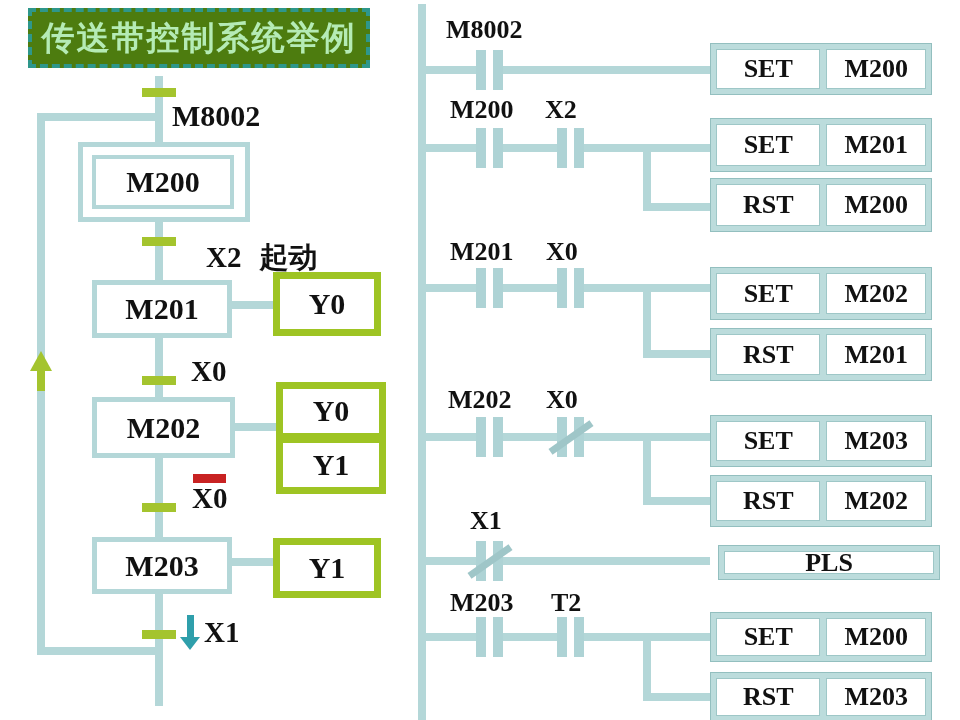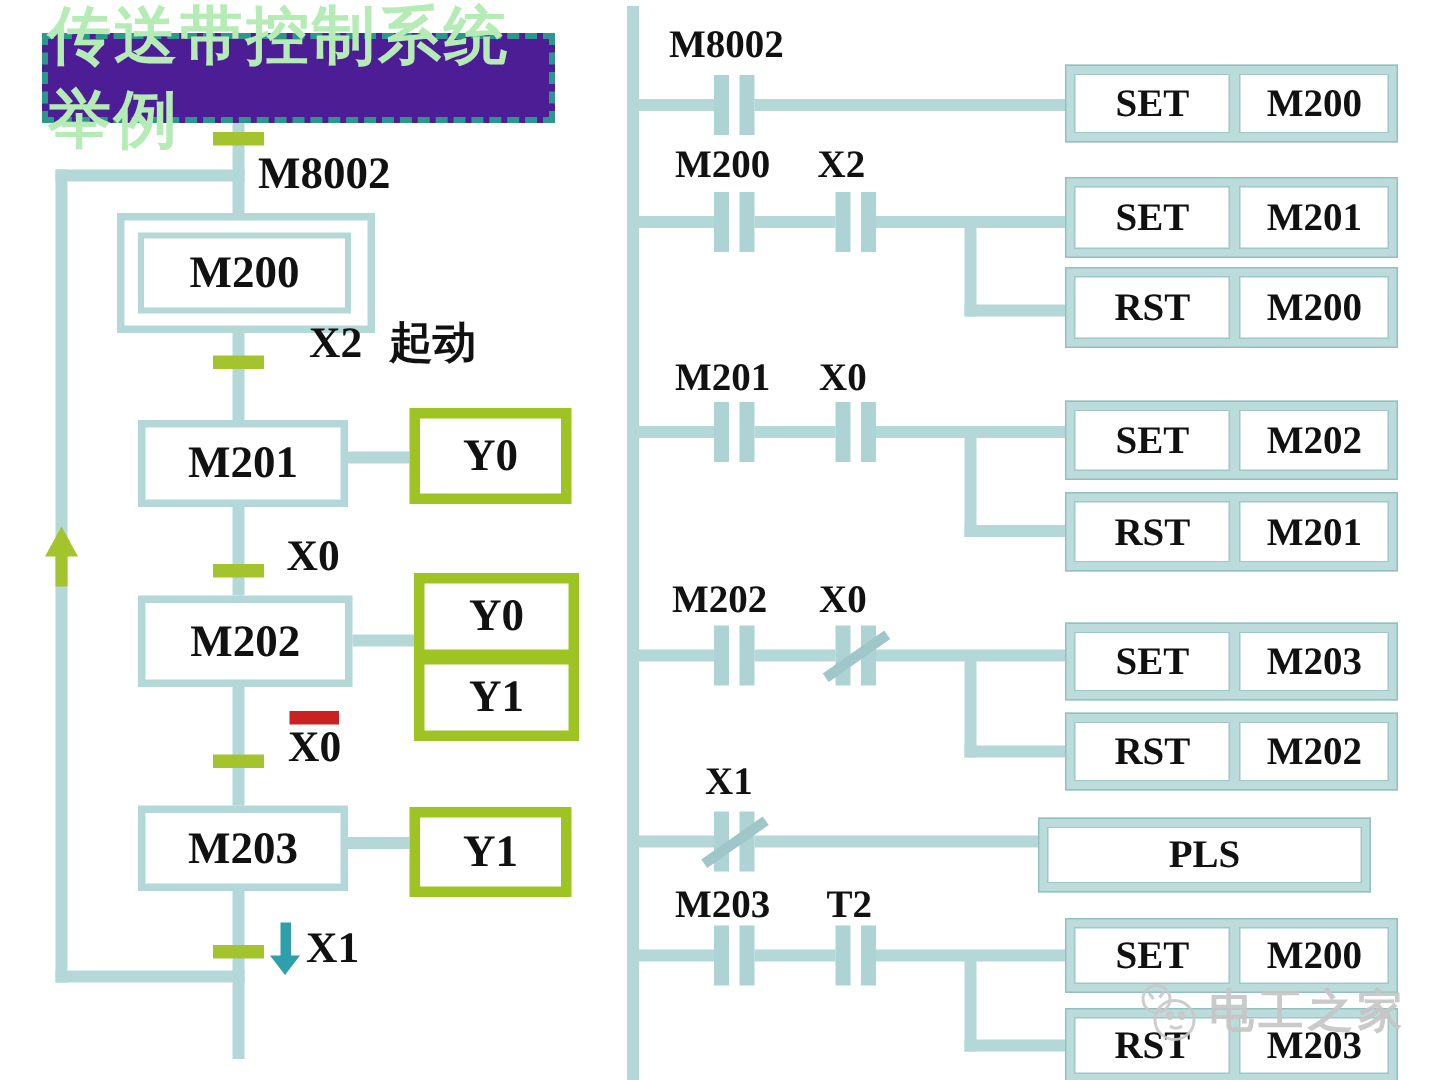--- a/index.html
+++ b/index.html
@@ -25,23 +25,23 @@
   .lbl{position:absolute;font-size:28px;line-height:1.05;white-space:nowrap;}
   .lbl-sm{position:absolute;font-size:26px;line-height:1.05;white-space:nowrap;}
   
   .opbox{position:absolute;width:222px;background:#bcdcdc;border:1px solid #93bfbf;
     display:flex;gap:6px;padding:5px;}
   .opcell{background:#fff;border:1px solid #9ec7c7;display:flex;align-items:center;
     justify-content:center;font-size:26px;}
   .opcell.op{flex:1.05;}
   .opcell.operand{flex:1;}
   
-  .titlebox{position:absolute;left:28px;top:22px;width:342px;height:60px;
-    border:4px dashed #2e978b;background:#4c1d95;display:flex;align-items:center;
-    justify-content:center;font-size:42px;letter-spacing:2px;color:#b5ebb5;}
+  .titlebox{position:absolute;left:28px;top:8px;width:342px;height:60px;
+    border:4px dashed #2e978b;background:#4d7c0f;display:flex;align-items:center;
+    justify-content:center;font-size:33px;letter-spacing:2px;color:#b5ebb5;}
   
   .uparrow-head{position:absolute;width:0;height:0;
     border-left:11px solid transparent;border-right:11px solid transparent;
     border-bottom:20px solid #a4c42e;}
   .uparrow-stem{position:absolute;width:8px;height:22px;background:#a4c42e;}
   .dnarrow-stem{position:absolute;width:7px;height:24px;background:#2f9fab;}
   .dnarrow-head{position:absolute;width:0;height:0;
     border-left:10px solid transparent;border-right:10px solid transparent;
     border-top:13px solid #2f9fab;}
   .redbar{position:absolute;width:33px;height:9px;background:#c82222;}
@@ -70,21 +70,21 @@
 
   <div class="tbar z3" style="left:142px;top:88px;"></div>
   <div class="lbl z3" style="left:172px;top:100px;font-size:30px;">M8002</div>
 
   <div class="stepbox z2" style="left:78px;top:142px;width:172px;height:80px;"></div>
   <div class="stepbox inner z2" style="left:92px;top:155px;width:142px;height:54px;">
     <span>M200</span>
   </div>
 
   <div class="tbar z3" style="left:142px;top:237px;"></div>
-  <div class="lbl z3" style="left:206px;top:214px;font-size:29px;">
+  <div class="lbl z3" style="left:206px;top:242px;font-size:29px;">
     <span>X2</span><span style="margin-left:18px;">起动</span>
   </div>
 
   <div class="stepbox z2" style="left:92px;top:280px;width:140px;height:58px;">
     <span>M201</span>
   </div>
   <div class="wire z1" style="left:230px;top:301px;width:45px;height:8px;"></div>
   <div class="ybox z2" style="left:273px;top:272px;width:108px;height:64px;">
     <span>Y0</span>
   </div>
@@ -192,21 +192,21 @@
     <div class="opcell op">RST</div>
     <div class="opcell operand">M202</div>
   </div>
 
   <div class="lbl-sm z3" style="left:470px;top:507px;">X1</div>
   <div class="wire z1" style="left:426px;top:557px;width:50px;height:8px;"></div>
   <div class="cbar z2" style="left:476px;top:541px;"></div>
   <div class="cbar z2" style="left:493px;top:541px;"></div>
   <div class="slash z2" style="left:465px;top:558px;"></div>
   <div class="wire z1" style="left:503px;top:557px;width:207px;height:8px;"></div>
-  <div class="opbox z2" style="left:692px;top:545px;height:50px;">
+  <div class="opbox z2" style="left:718px;top:545px;height:35px;">
     <div class="opcell op">PLS</div>
   </div>
 
   <div class="lbl-sm z3" style="left:450px;top:589px;">M203</div>
   <div class="lbl-sm z3" style="left:551px;top:589px;">T2</div>
   <div class="wire z1" style="left:426px;top:633px;width:50px;height:8px;"></div>
   <div class="cbar z2" style="left:476px;top:617px;"></div>
   <div class="cbar z2" style="left:493px;top:617px;"></div>
   <div class="wire z1" style="left:503px;top:633px;width:54px;height:8px;"></div>
   <div class="cbar z2" style="left:557px;top:617px;"></div>
@@ -216,27 +216,14 @@
     <div class="opcell op">SET</div>
     <div class="opcell operand">M200</div>
   </div>
   <div class="wire z1" style="left:643px;top:637px;width:8px;height:64px;"></div>
   <div class="wire z1" style="left:643px;top:693px;width:67px;height:8px;"></div>
   <div class="opbox z2" style="left:710px;top:672px;height:50px;">
     <div class="opcell op">RST</div>
     <div class="opcell operand">M203</div>
   </div>
 
-  <div class="watermark">
-    <svg width="46" height="48" viewBox="0 0 46 48">
-      <g fill="none" stroke="#c9c9c9" stroke-width="2">
-        <circle cx="27" cy="30" r="13"></circle>
-        <circle cx="15" cy="16" r="9"></circle>
-        <path d="M10 12 l3 4 M20 11 l-3 4"></path>
-        <circle cx="24" cy="27" r="2" fill="#c9c9c9"></circle>
-        <circle cx="32" cy="27" r="2" fill="#c9c9c9"></circle>
-        <path d="M24 34 q4 3 8 0"></path>
-      </g>
-    </svg>
-    <span>电工之家</span>
-  </div>
 
 </div>
 
 </body></html>

